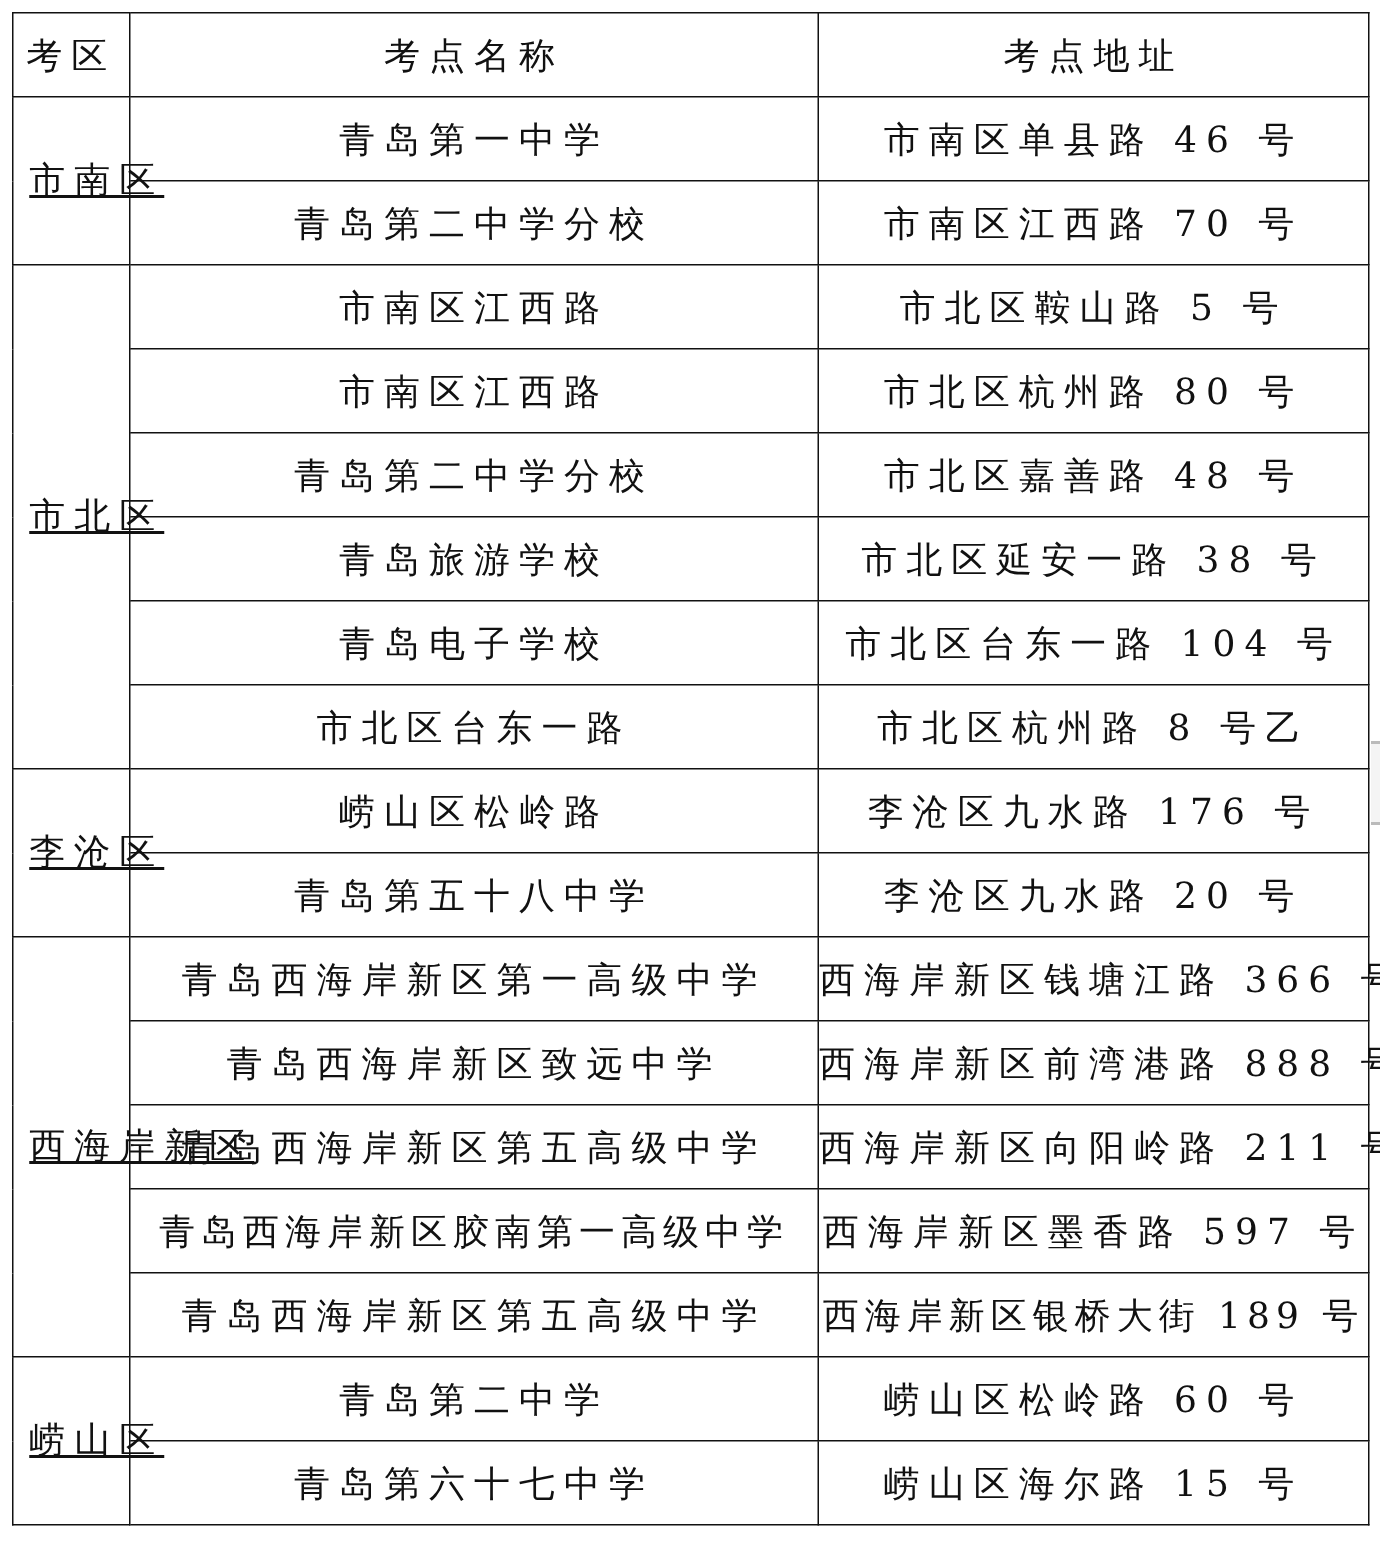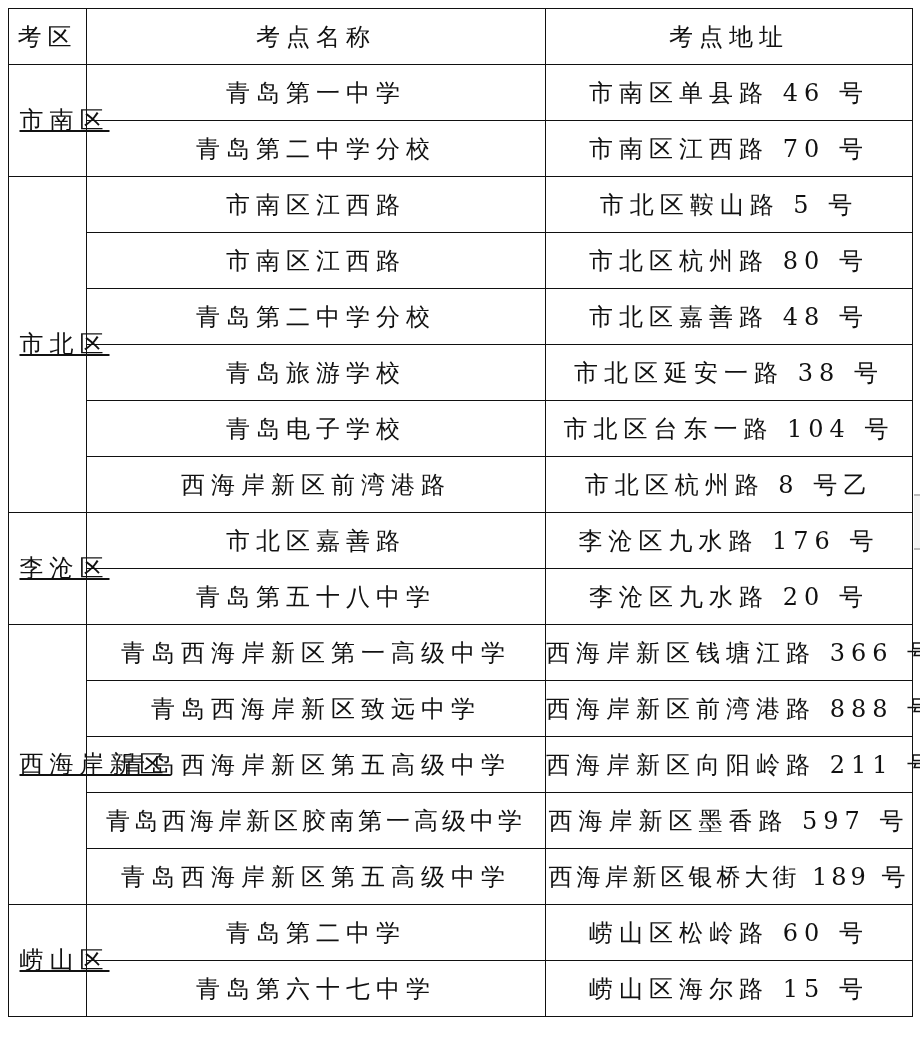--- a/index.html
+++ b/index.html
@@ -69,27 +69,27 @@
     </tr>
     <tr>
       <td>青岛旅游学校</td>
       <td>市北区延安一路 38 号</td>
     </tr>
     <tr>
       <td>青岛电子学校</td>
       <td>市北区台东一路 104 号</td>
     </tr>
     <tr>
-      <td>西海岸新区前湾港路</td>
+      <td>市北区台东一路</td>
       <td>市北区杭州路 8 号乙</td>
     </tr>
 
     <tr>
       <td class="district" rowspan="2"><span class="dchars">李沧区</span></td>
-      <td>市北区嘉善路</td>
+      <td>崂山区松岭路</td>
       <td>李沧区九水路 176 号</td>
     </tr>
     <tr>
       <td>青岛第五十八中学</td>
       <td>李沧区九水路 20 号</td>
     </tr>
 
     <tr>
       <td class="district" rowspan="5"><span class="dchars">西海岸新区</span></td>
       <td>青岛西海岸新区第一高级中学</td>

